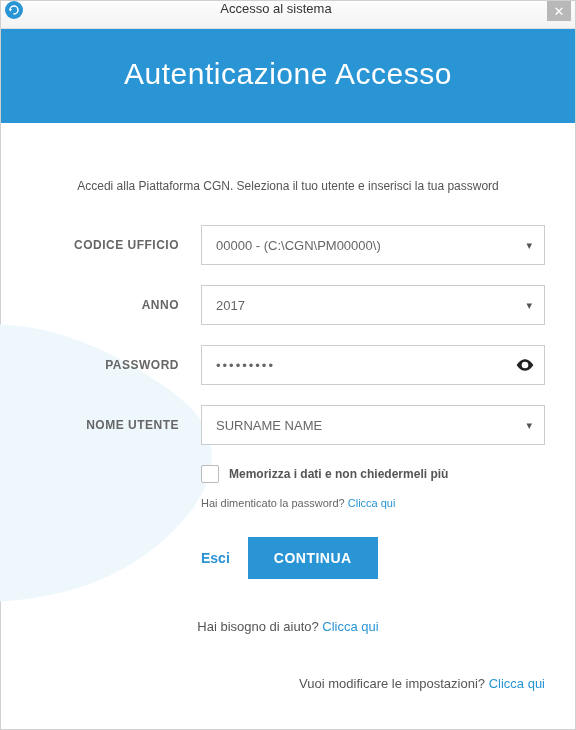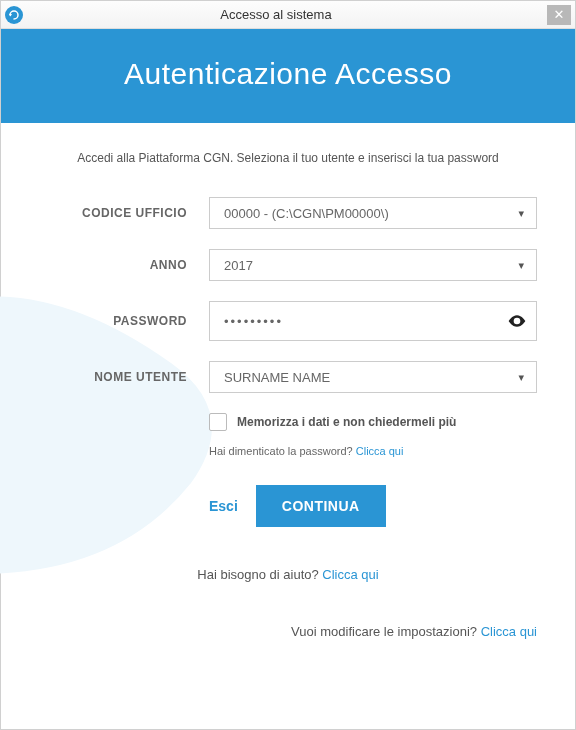--- a/index.html
+++ b/index.html
@@ -15,21 +15,21 @@
     height: 730px;
     background: #ffffff;
     border: 1px solid #d0d0d0;
     position: relative;
   }
   .titlebar {
     height: 28px;
     background: linear-gradient(#fdfdfd, #f3f3f3);
     border-bottom: 1px solid #ddd;
     display: flex;
-    align-items: center;
+    align-items: flex-start;
     position: relative;
     padding: 0 4px;
   }
   .titlebar .app-icon {
     width: 18px;
     height: 18px;
     border-radius: 50%;
     background: #2a95d4;
     display: flex;
     align-items: center;
@@ -58,22 +58,23 @@
   .header-banner {
     background: #2a95d4;
     color: #fff;
     text-align: center;
     padding: 28px 10px 32px;
     font-size: 30px;
     font-weight: 300;
     letter-spacing: 0.5px;
   }
   .content {
-    padding: 28px 38px 0;
+    padding: 28px 30px 0;
     position: relative;
+    margin-top: 28px;
   }
   .instructions {
     text-align: center;
     font-size: 12px;
     color: #555;
     margin-bottom: 32px;
   }
   .bg-shape {
     position: absolute;
     top: 150px;
@@ -96,21 +97,21 @@
     font-weight: bold;
     color: #666;
     letter-spacing: 0.5px;
     padding-right: 22px;
   }
   .form-control {
     flex: 1;
   }
   .select, .text-input {
     width: 100%;
-    height: 32px;
+    height: 40px;
     border: 1px solid #ccc;
     background: #fff;
     font-size: 13px;
     color: #666;
     padding: 0 34px 0 14px;
     position: relative;
     display: flex;
     align-items: center;
     cursor: pointer;
   }

